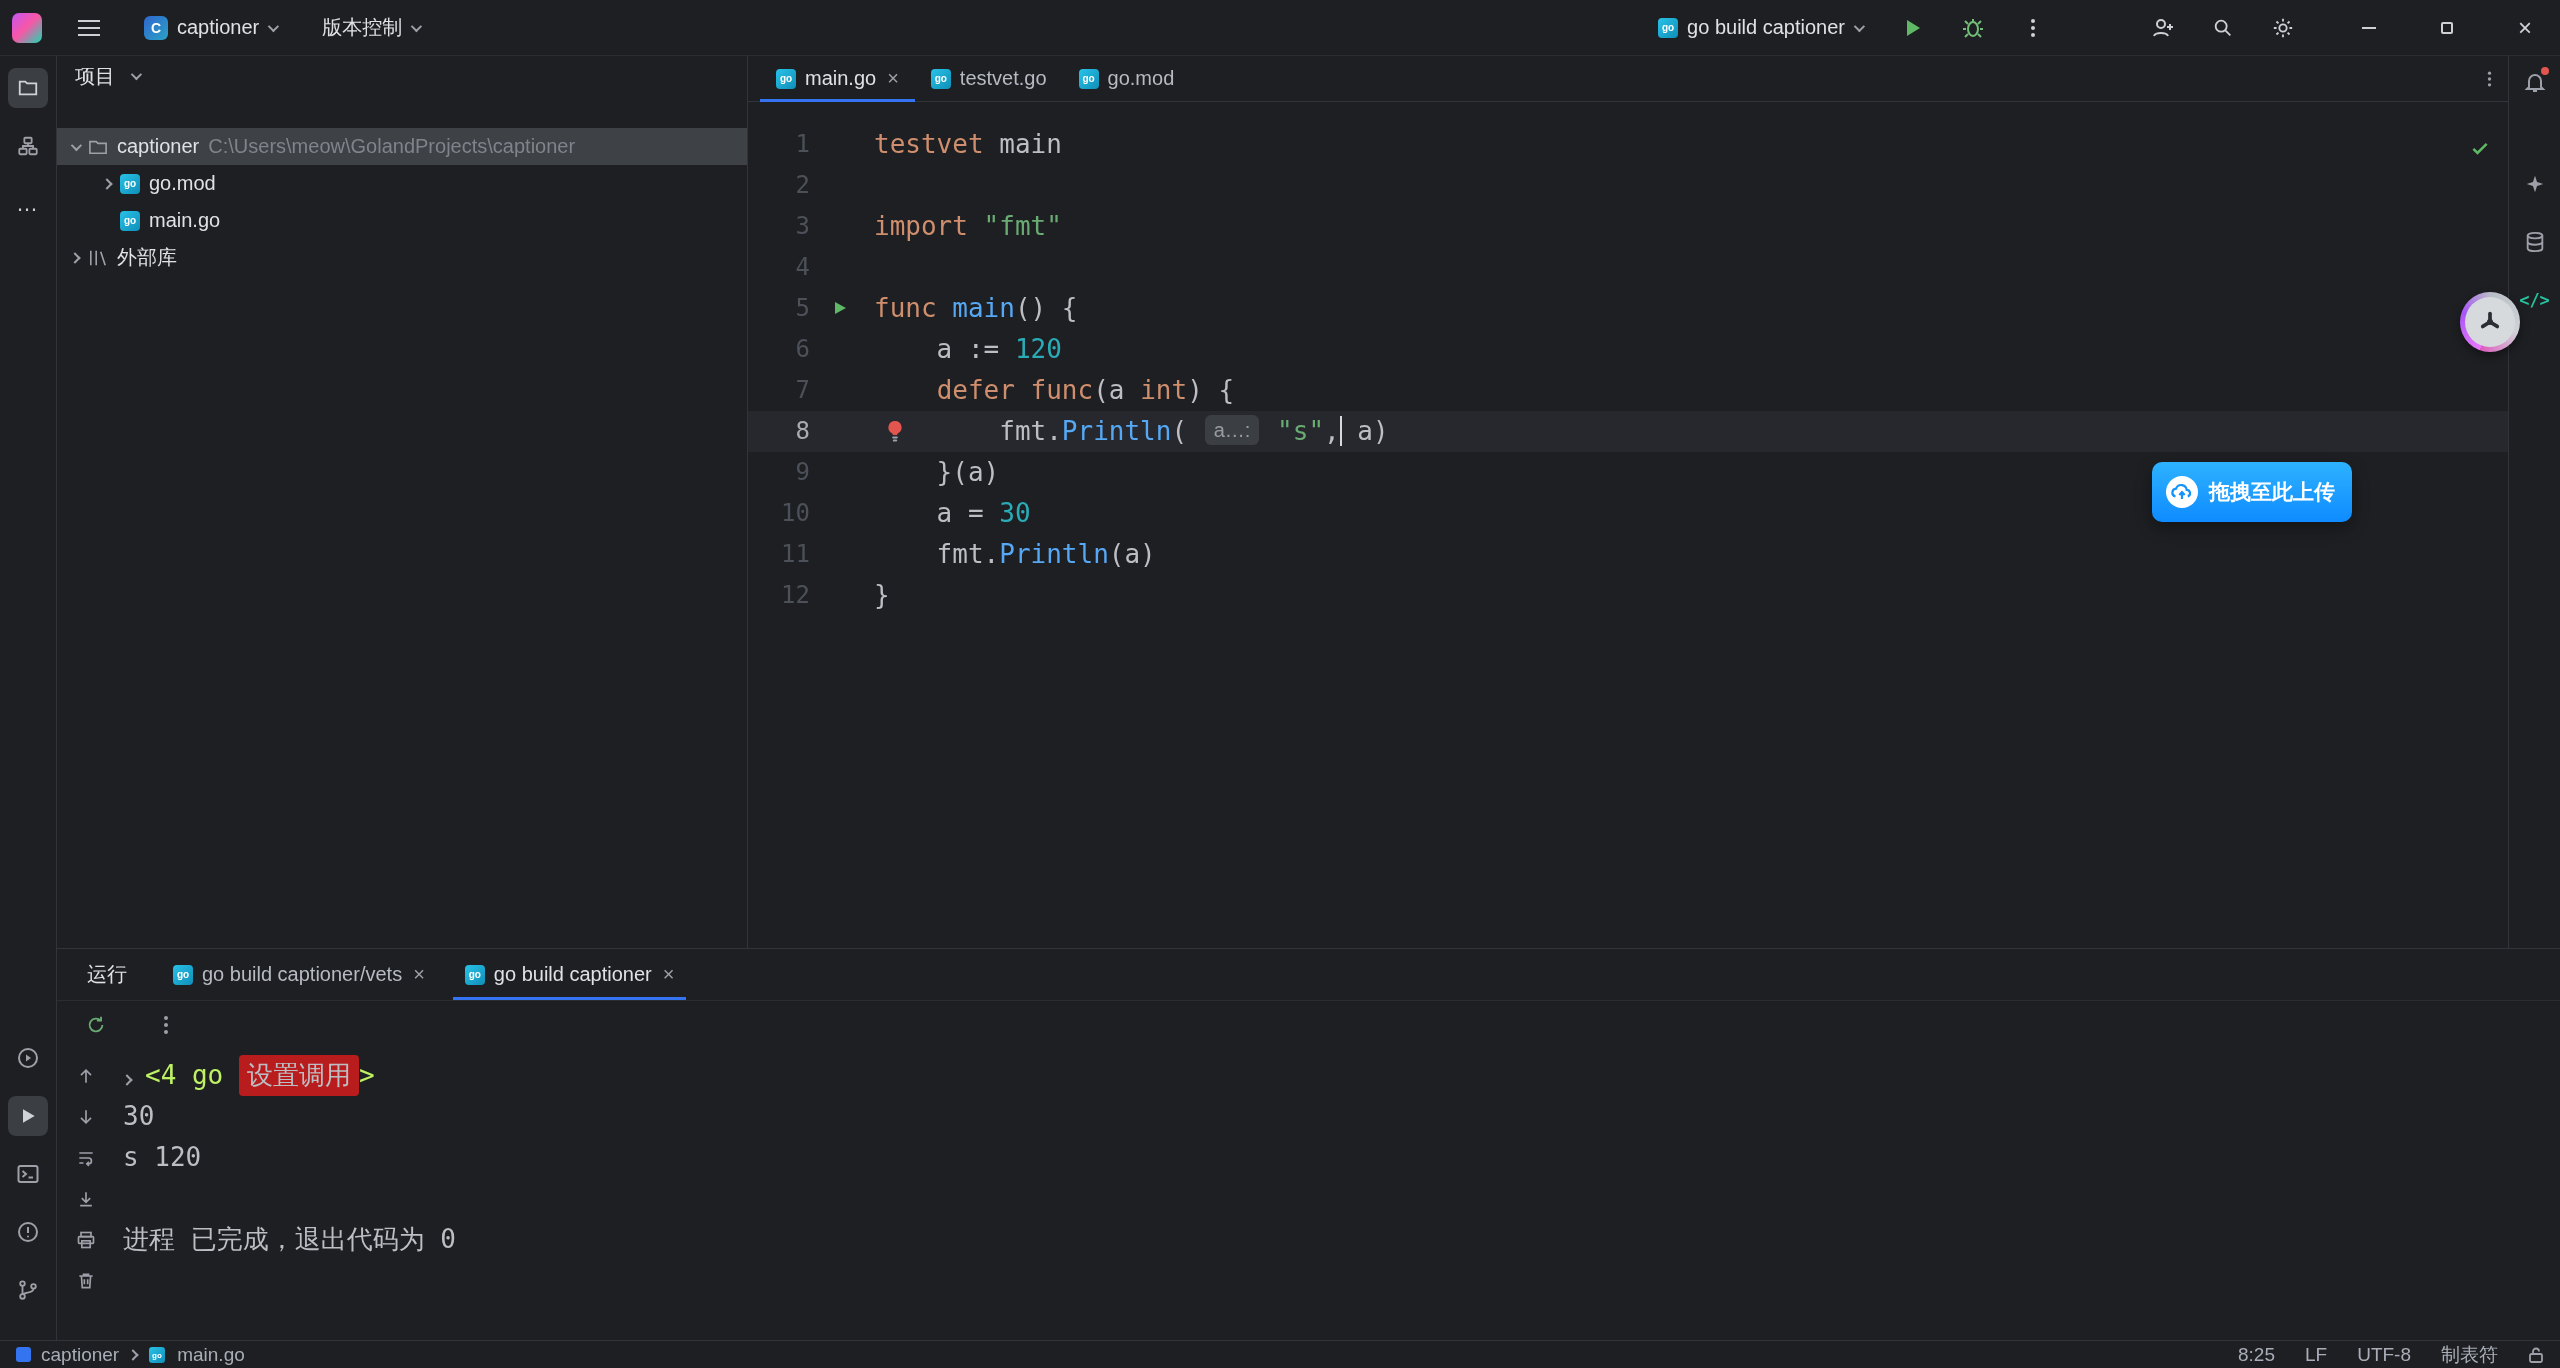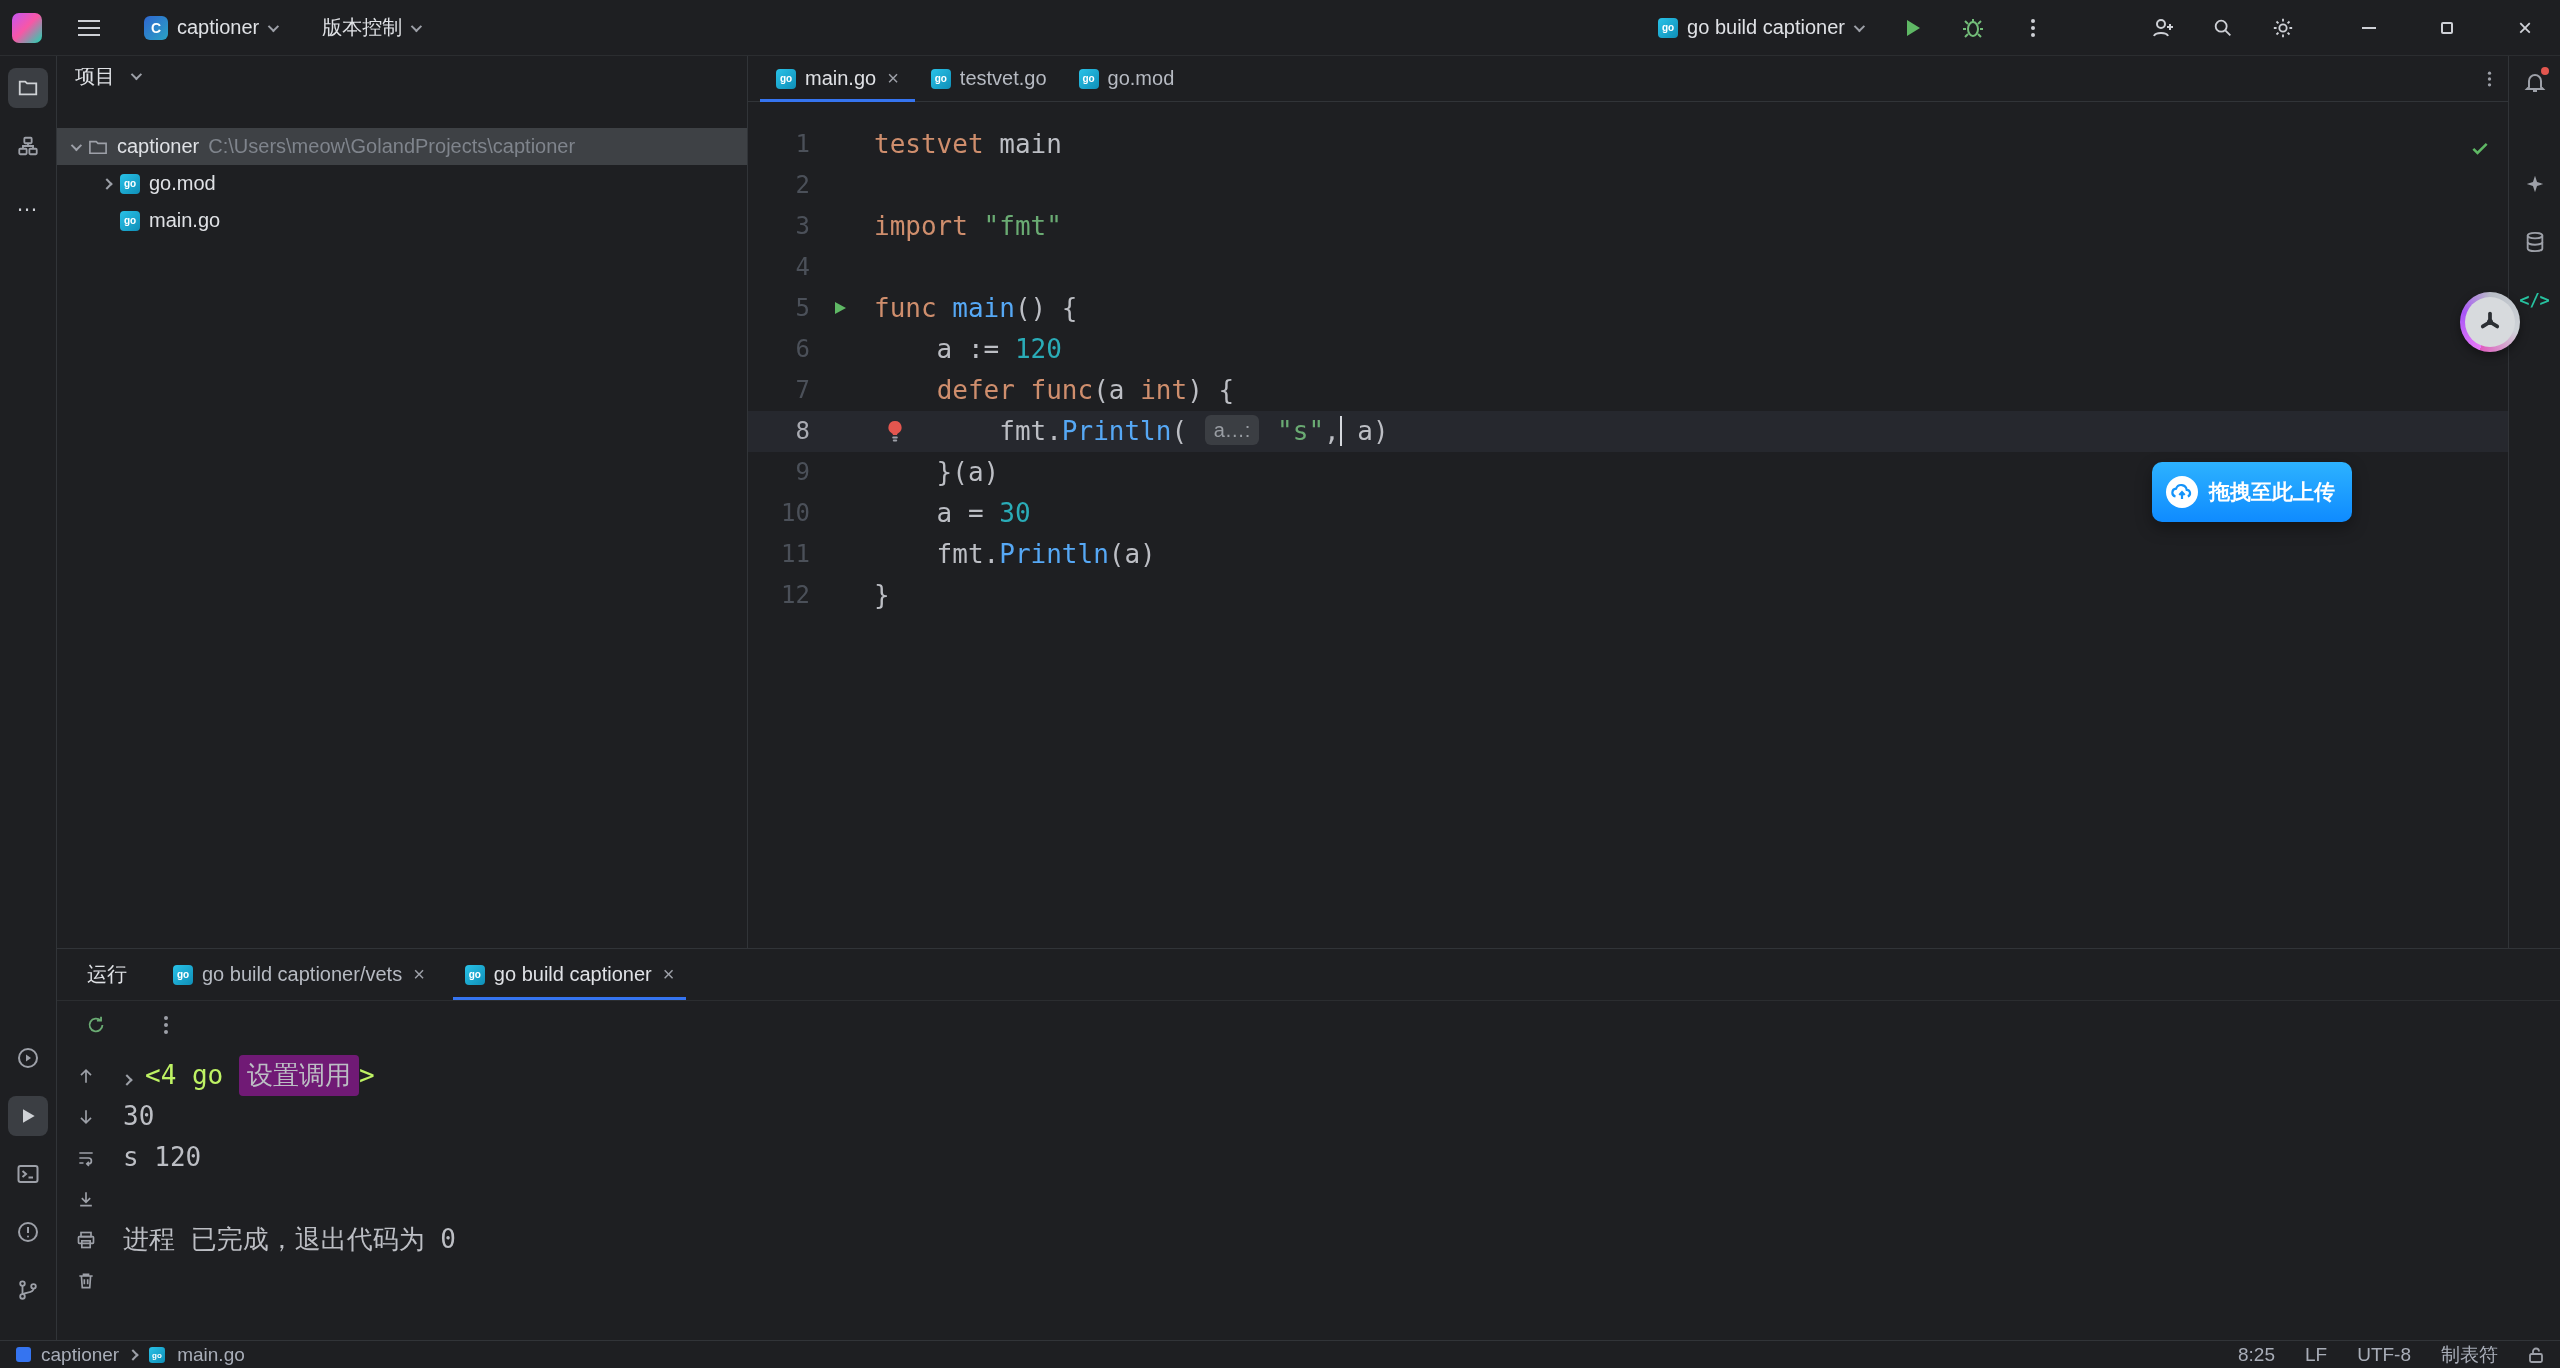--- a/index.html
+++ b/index.html
@@ -76,21 +76,21 @@
   .rtab.active{color:#dfe1e5}
   .rtab.active::after{content:"";position:absolute;left:0;right:0;bottom:0;height:3px;background:var(--accent)}
   .rp-toolbar{height:48px;display:flex;align-items:center;gap:28px;padding-left:28px}
   .rp-body{position:absolute;top:100px;bottom:0;left:0;right:0;display:flex}
   .cgut{width:58px;flex:none;display:flex;flex-direction:column;align-items:center;padding-top:6px}
   .cgut .cic{height:41px;display:flex;align-items:center}
   .cons{flex:1;font-family:"DejaVu Sans Mono","Liberation Mono",monospace;font-size:26px;line-height:41px;color:#bcbec4;padding:6px 0 0 8px}
   .cline{height:41px;display:flex;align-items:center;white-space:pre}
   .exp{margin-right:14px}
   .sg-dim{color:#bef264}
-  .sg-chip{background:#701a75;border-radius:4px;padding:0 8px;color:#bcbec4}
+  .sg-chip{background:#b91c1c;border-radius:4px;padding:0 8px;color:#bcbec4}
   .stop-sq{width:16px;height:16px;background:#6f7378;border-radius:3px}
   
   #statusbar{position:absolute;left:0;right:0;bottom:0;height:28px;border-top:1px solid var(--border);display:flex;align-items:center;padding:0 16px;font-size:19px;color:#a8adb8;gap:10px}
   .sb-right{margin-left:auto;display:flex;align-items:center;gap:30px}
   .mod-ic{width:15px;height:15px;border-radius:3px;background:#3574f0}
   .sb-go{transform:scale(.8)}
   
   #float-ball{position:absolute;left:2460px;top:292px;width:60px;height:60px;border-radius:50%;z-index:90;background:conic-gradient(from 200deg,#e879f9,#a855f7 25%,#b9bec6 45%,#cfd3d8 75%,#e05bbf);box-shadow:0 4px 10px rgba(0,0,0,.4)}
   #float-ball .inner{position:absolute;inset:5px;border-radius:50%;background:#d7dadd;display:flex;align-items:center;justify-content:center}
   #upload-btn{position:absolute;left:2152px;top:462px;width:200px;height:60px;border-radius:10px;background:linear-gradient(180deg,#2db2ff,#0f8bff);display:flex;align-items:center;gap:10px;padding:0 13px;color:#fff;font-weight:bold;font-size:21px;z-index:90;box-shadow:0 6px 16px rgba(0,0,0,.35)}
@@ -276,20 +276,29 @@
       </div>
       <div class="trow" style="padding-left: 46px;">
         <span class="chv right"></span>
         <span class="fico">go</span>
         <span class="tlabel">go.mod</span>
       </div>
       <div class="trow" style="padding-left: 46px;">
         <span class="chv ph"></span>
         <span class="fico">go</span>
         <span class="tlabel">main.go</span>
+      </div>
+      <div class="trow" style="padding-left: 14px;">
+        <span class="chv right"></span>
+        <span class="ticon">
+          <svg width="20" height="18" viewBox="0 0 22 20" fill="none" stroke="#9da0a8" stroke-width="1.8">
+            <path d="M3 2v16M9 2v16M14 3l5 15"></path>
+          </svg>
+        </span>
+        <span class="tlabel">外部库</span>
       </div>
     </div>
 </div>
 
 <div id="editor-col">
   <div class="tabsrow">
       <div class="etab active">
         <span class="fico">go</span>
         <span>main.go</span>
         <span class="tab-x">×</span>

